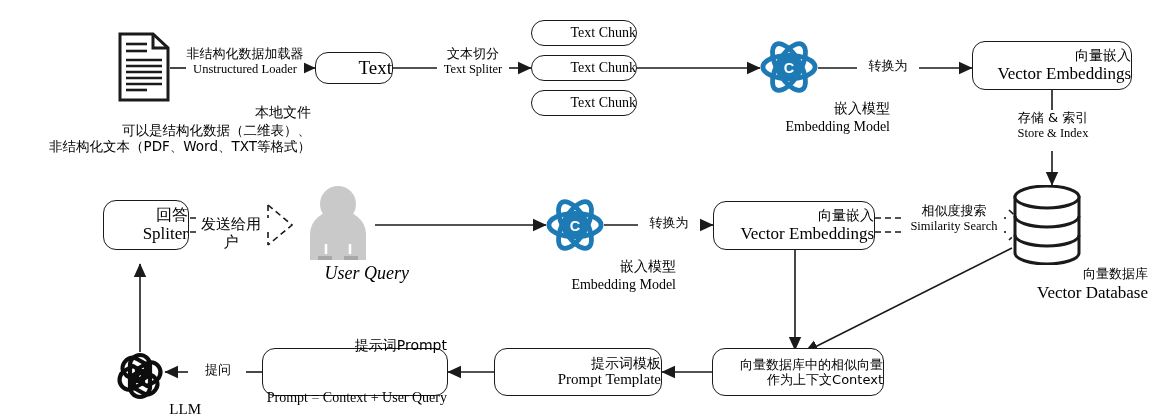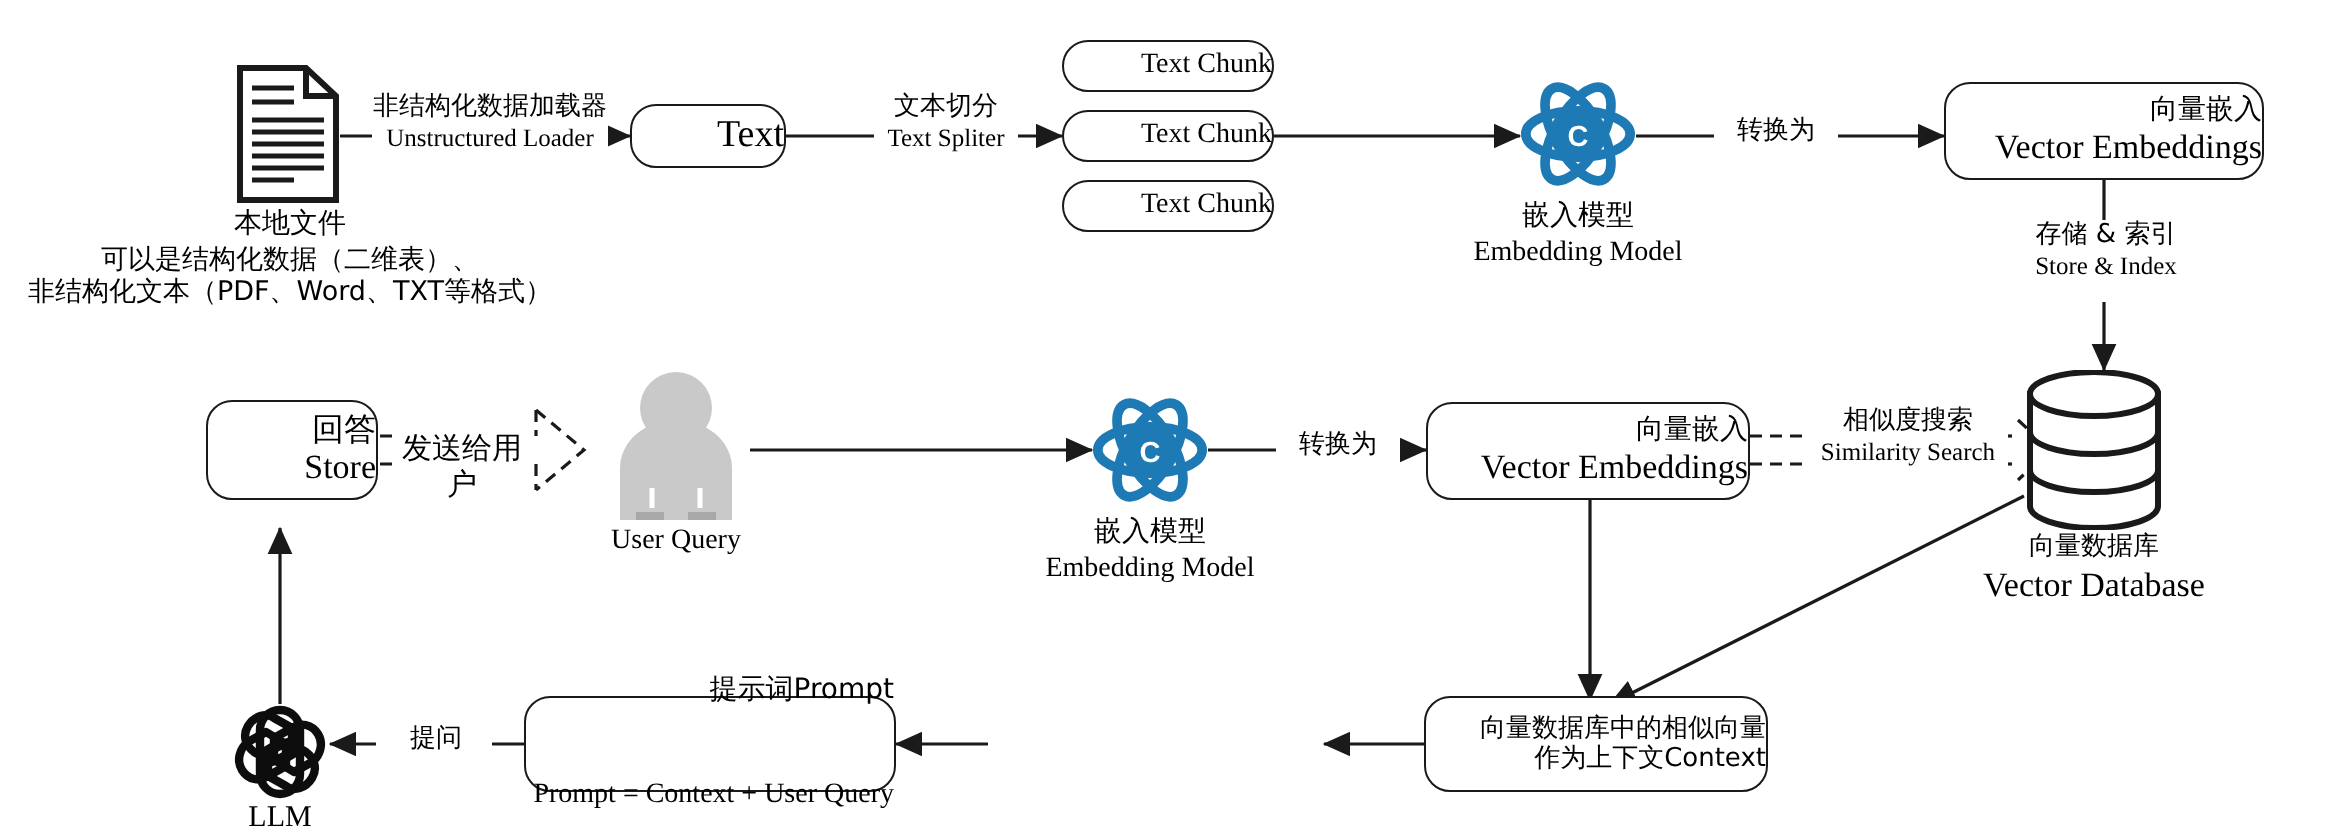--- a/index.html
+++ b/index.html
@@ -16,21 +16,21 @@
   .node{position:absolute;box-sizing:border-box;display:flex;flex-direction:column;
         align-items:center;justify-content:center;text-align:center;line-height:1.18;}
   .pill{border:1.6px solid #1a1a1a;border-radius:13px;background:#fff;align-items:flex-end;}
 
   .cn{font-family:"DejaVu Sans", sans-serif;}
   .en{font-family:"Liberation Serif", serif;}
 
   .lbl{position:absolute;text-align:center;line-height:1.2;background:#fff;
        display:flex;flex-direction:column;align-items:center;justify-content:center;}
 
-  .caption{position:absolute;text-align:center;line-height:1.25;}
+  .caption{position:absolute;text-align:right;line-height:1.25;padding-left:21px;}
 
   .icon-box{position:absolute;display:flex;align-items:center;justify-content:center;}
 </style>
 </head>
 <body>
 
 <div id="canvas">
 
   <svg class="layer" viewBox="0 0 1163 420">
     <defs>
@@ -189,28 +189,32 @@
     <span class="en" style="font-size:17px;">Vector Embeddings</span>
   </div>
 
   <div class="node pill" style="left:713px;top:201px;width:162px;height:49px;">
     <span class="cn" style="font-size:14px;">向量嵌入</span>
     <span class="en" style="font-size:17px;">Vector Embeddings</span>
   </div>
 
   <div class="node pill" style="left:103px;top:200px;width:86px;height:50px;">
     <span class="cn" style="font-size:16px;">回答</span>
-    <span class="en" style="font-size:17px;">Store</span>
+    <span class="en" style="font-size:17px;">Spliter</span>
   </div>
 
   <div class="node pill" style="left:262px;top:348px;width:186px;height:48px;gap:36px;">
     <span class="cn" style="font-size:14px;">提示词Prompt</span>
     <span class="en" style="font-size:14px;">Prompt = Context + User Query</span>
   </div>
 
+  <div class="node pill" style="left:494px;top:348px;width:168px;height:48px;">
+    <span class="cn" style="font-size:14px;">提示词模板</span>
+    <span class="en" style="font-size:15px;">Prompt Template</span>
+  </div>
 
   <div class="node pill" style="left:712px;top:348px;width:172px;height:48px;">
     <span class="cn" style="font-size:13px;">向量数据库中的相似向量</span>
     <span class="cn" style="font-size:13px;">作为上下文Context</span>
   </div>
 
   <div class="caption" style="left:0px;top:104px;width:290px;">
     <div class="cn" style="font-size:14px;">本地文件</div>
     <div class="cn" style="font-size:13.5px;">可以是结构化数据（二维表）、</div>
     <div class="cn" style="font-size:13.5px;">非结构化文本（PDF、Word、TXT等格式）</div>
@@ -225,21 +229,21 @@
     <div class="cn" style="font-size:14px;">嵌入模型</div>
     <div class="en" style="font-size:14px;">Embedding Model</div>
   </div>
 
   <div class="caption" style="left:967px;top:266px;width:160px;">
     <div class="cn" style="font-size:13px;">向量数据库</div>
     <div class="en" style="font-size:17px;">Vector Database</div>
   </div>
 
   <div class="caption" style="left:288px;top:262px;width:100px;">
-    <div class="en" style="font-size:14px;">User Query</div>
+    <div class="en" style="font-size:18px;font-style:italic;">User Query</div>
   </div>
 
   <div class="caption" style="left:100px;top:400px;width:80px;">
     <div class="en" style="font-size:15px;">LLM</div>
   </div>
 
   <div class="lbl" style="left:186px;top:46px;width:118px;">
     <div class="cn" style="font-size:13px;">非结构化数据加载器</div>
     <div class="en" style="font-size:12.5px;">Unstructured Loader</div>
   </div>

